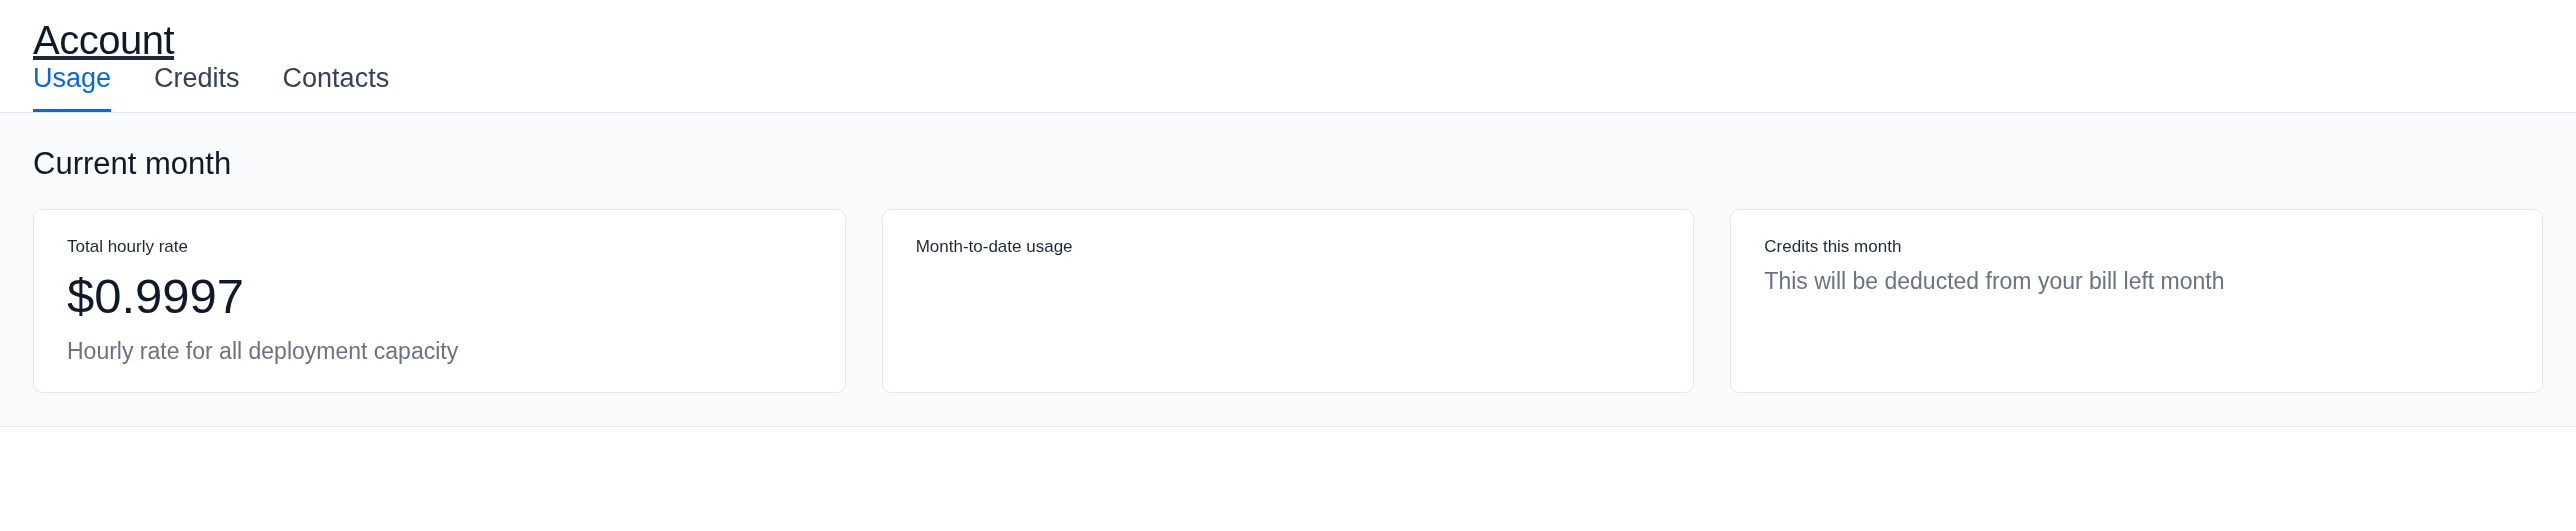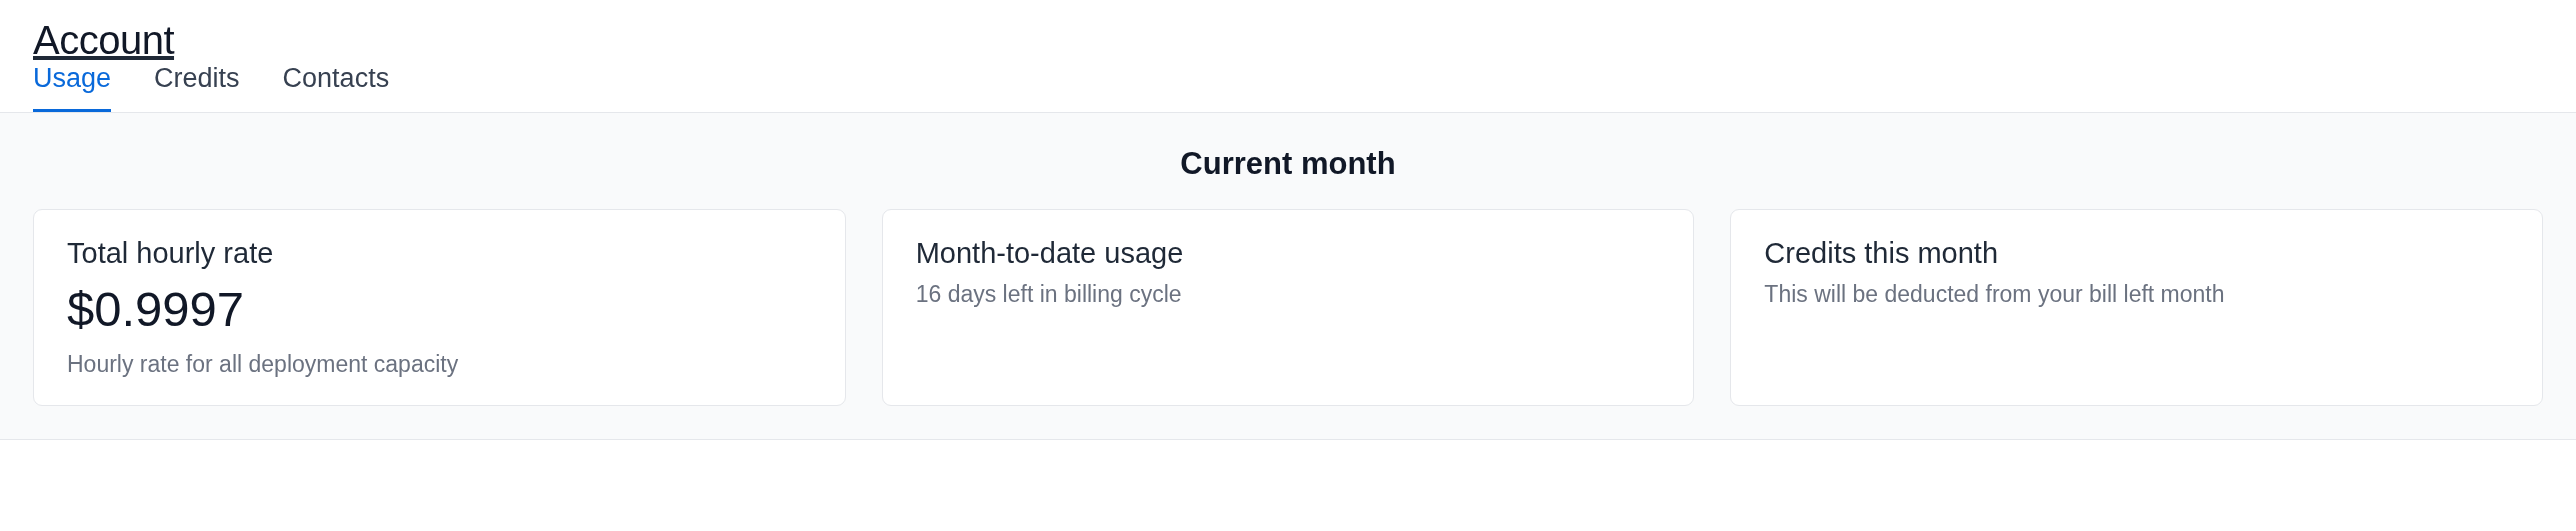--- a/index.html
+++ b/index.html
@@ -44,38 +44,37 @@
       color: #0969da;
       border-bottom: 3.6px solid #0969da;
     }
     .content {
       background: #f9fafb;
       padding: 33px;
       border-bottom: 0.9px solid #e5e7eb;
     }
     .section-title {
       font-size: 31px;
-      font-weight: 700;
+      font-weight: 400;
       color: #111827;
       margin-bottom: 27px;
-      text-align: center;
     }
     .cards {
       display: flex;
       gap: 36px;
     }
     .card {
       flex: 1;
       background: #ffffff;
       border: 0.9px solid #e5e7eb;
       border-radius: 9px;
       padding: 27px 33px;
     }
     .card-label {
-      font-size: 29px;
+      font-size: 17px;
       font-weight: 400;
       color: #1f2937;
       margin-bottom: 11px;
     }
     .card-value {
       font-size: 49px;
       font-weight: 400;
       color: #111827;
       margin-bottom: 14.5px;
     }
@@ -112,21 +111,20 @@
     <h2 class="section-title">Current month</h2>
 
     <div class="cards">
       <div class="card">
         <div class="card-label">Total hourly rate</div>
         <div class="card-value">$0.9997</div>
         <div class="card-sub">Hourly rate for all deployment capacity</div>
       </div>
       <div class="card">
         <div class="card-label">Month-to-date usage</div>
-        <div class="card-sub">16 days left in billing cycle</div>
       </div>
       <div class="card">
         <div class="card-label">Credits this month</div>
         <div class="card-sub">This will be deducted from your bill left month</div>
       </div>
     </div>
   </div>
 </div>
 
 

